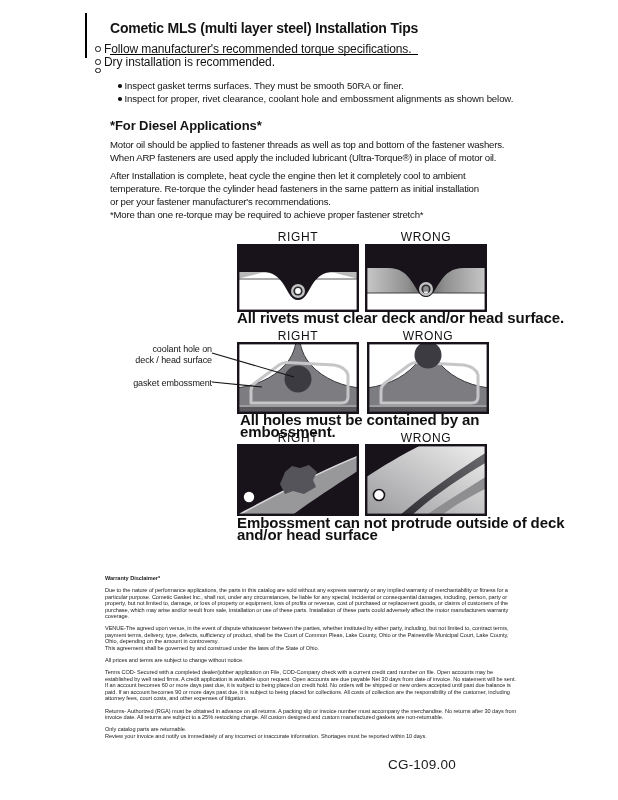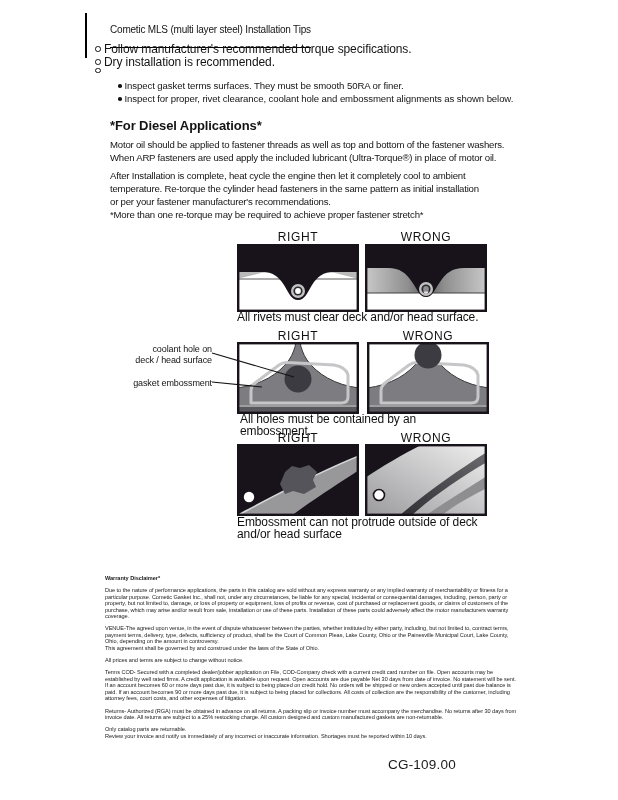--- a/index.html
+++ b/index.html
@@ -7,22 +7,22 @@
     width:618px;height:800px;background:#ffffff;position:relative;
     font-family:"Liberation Sans","DejaVu Sans",sans-serif;color:#141414;
     overflow:hidden;
   }
   .abs{position:absolute;}
   .ml{white-space:pre-line;}
 
   
   .scan-line{left:85px;top:13px;width:2px;height:45px;background:#000;}
   .title{
-    left:110px;top:19px;font-size:10px;font-weight:normal;letter-spacing:-0.2px;
-    border-bottom:1.6px solid #000;padding-bottom:12px;display:inline-block;
+    left:110px;top:19px;font-size:14px;font-weight:bold;letter-spacing:-0.2px;
+    border-bottom:1.6px solid #000;padding-bottom:18px;display:inline-block;
   }
 
   
   .bullets{left:95px;top:43px;font-size:12px;letter-spacing:-0.1px;line-height:13px;}
   .bullet-row{display:flex;align-items:baseline;}
   .o-bullet{width:3.5px;height:3.5px;border:1px solid #141414;border-radius:50%;
     display:inline-block;margin-right:3.5px;position:relative;top:-1.5px;flex:0 0 auto;}
   .sub-bullets{left:118px;top:79px;font-size:9.6px;letter-spacing:-0.1px;line-height:13px;}
   .f-bullet{width:3.5px;height:3.5px;background:#141414;border-radius:50%;
     display:inline-block;margin-right:3px;position:relative;top:-1.5px;flex:0 0 auto;}
@@ -30,21 +30,21 @@
   
   .diesel-head{left:110px;top:118px;font-size:13px;font-weight:bold;letter-spacing:-0.1px;}
   .para{left:110px;font-size:9.6px;letter-spacing:-0.2px;line-height:13.2px;width:440px;}
   .p-oil{top:138px;}
   .p-retorque{top:169px;}
   .p-note{top:208px;}
 
   
   .rw-label{font-size:12px;letter-spacing:0.6px;color:#111;width:80px;text-align:center;}
   .dbox{width:122px;}
-  .caption{font-size:12px;letter-spacing:-0.1px;line-height:11.5px;color:#111;}
+  .caption{font-size:15px;letter-spacing:-0.1px;line-height:11.5px;color:#111;font-weight:bold;}
   .callout{font-size:9px;letter-spacing:-0.1px;line-height:10.5px;text-align:right;width:100px;}
   svg{display:block;}
 
   .fill-ink{fill:var(--ink,#18121b);}
   .stroke-ink{stroke:var(--ink,#18121b);}
 
   
   .disclaimer{
     left:105px;top:575px;width:412px;font-size:5.6px;line-height:6.4px;
     letter-spacing:-0.05px;color:#222;

